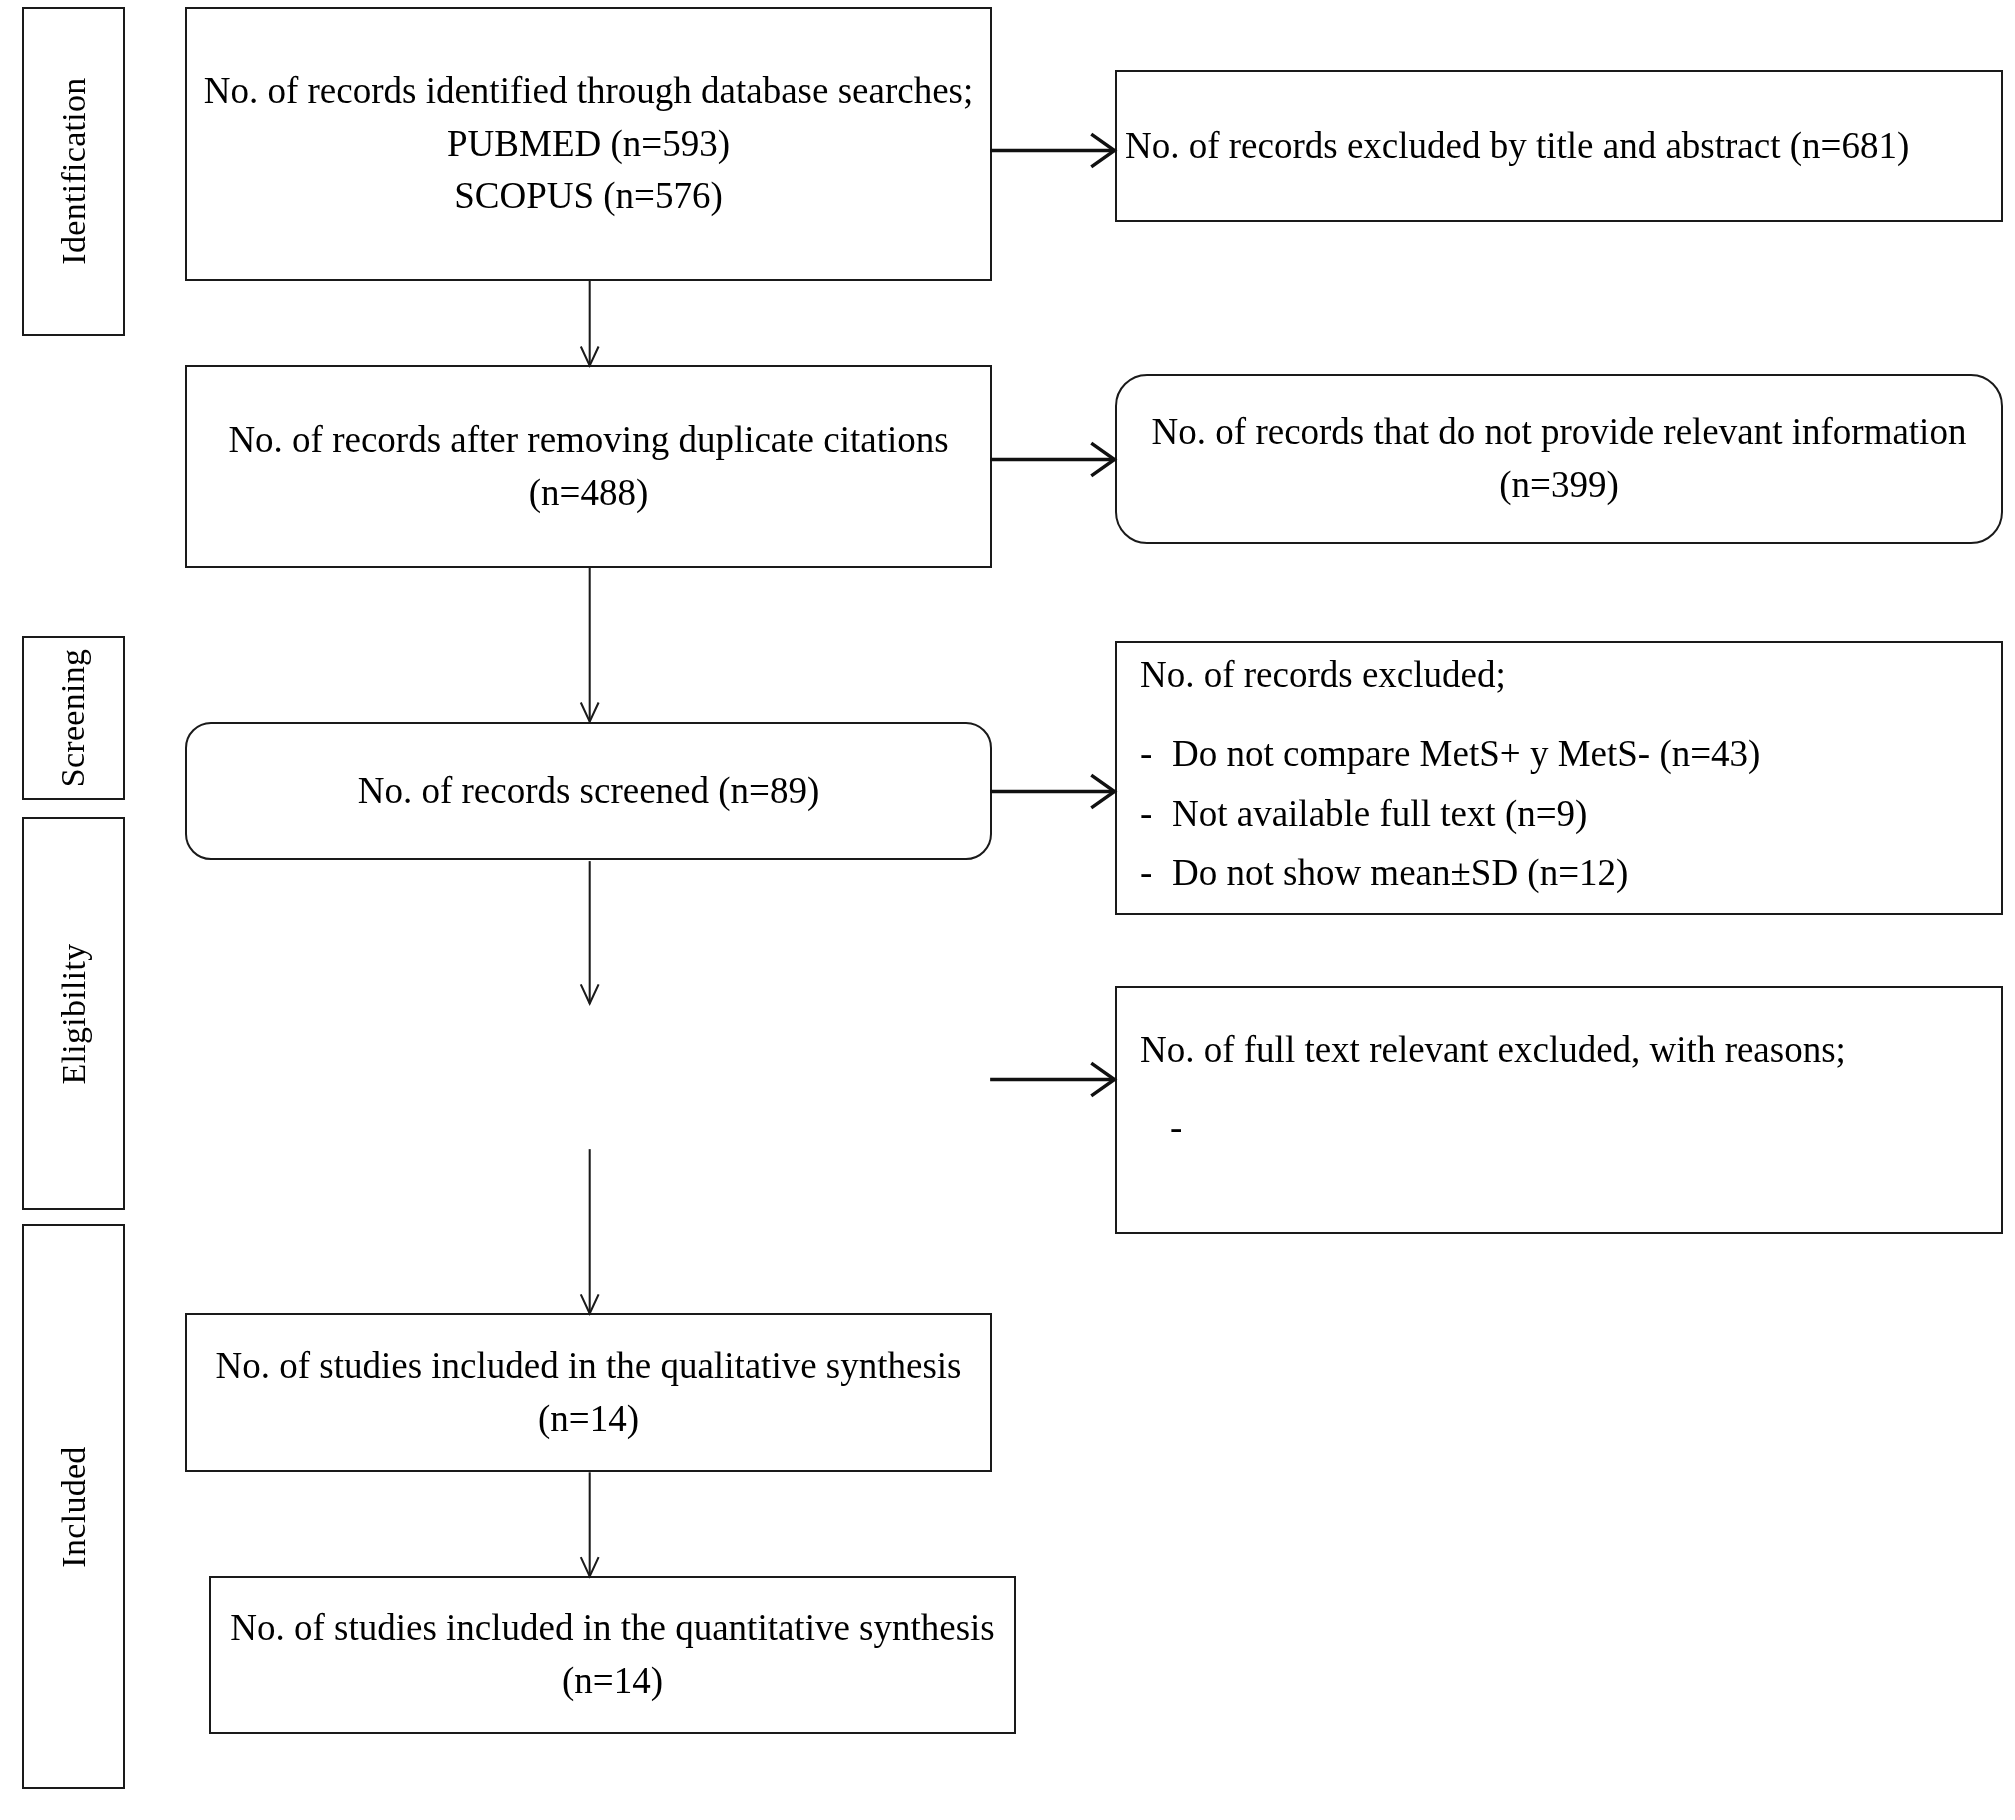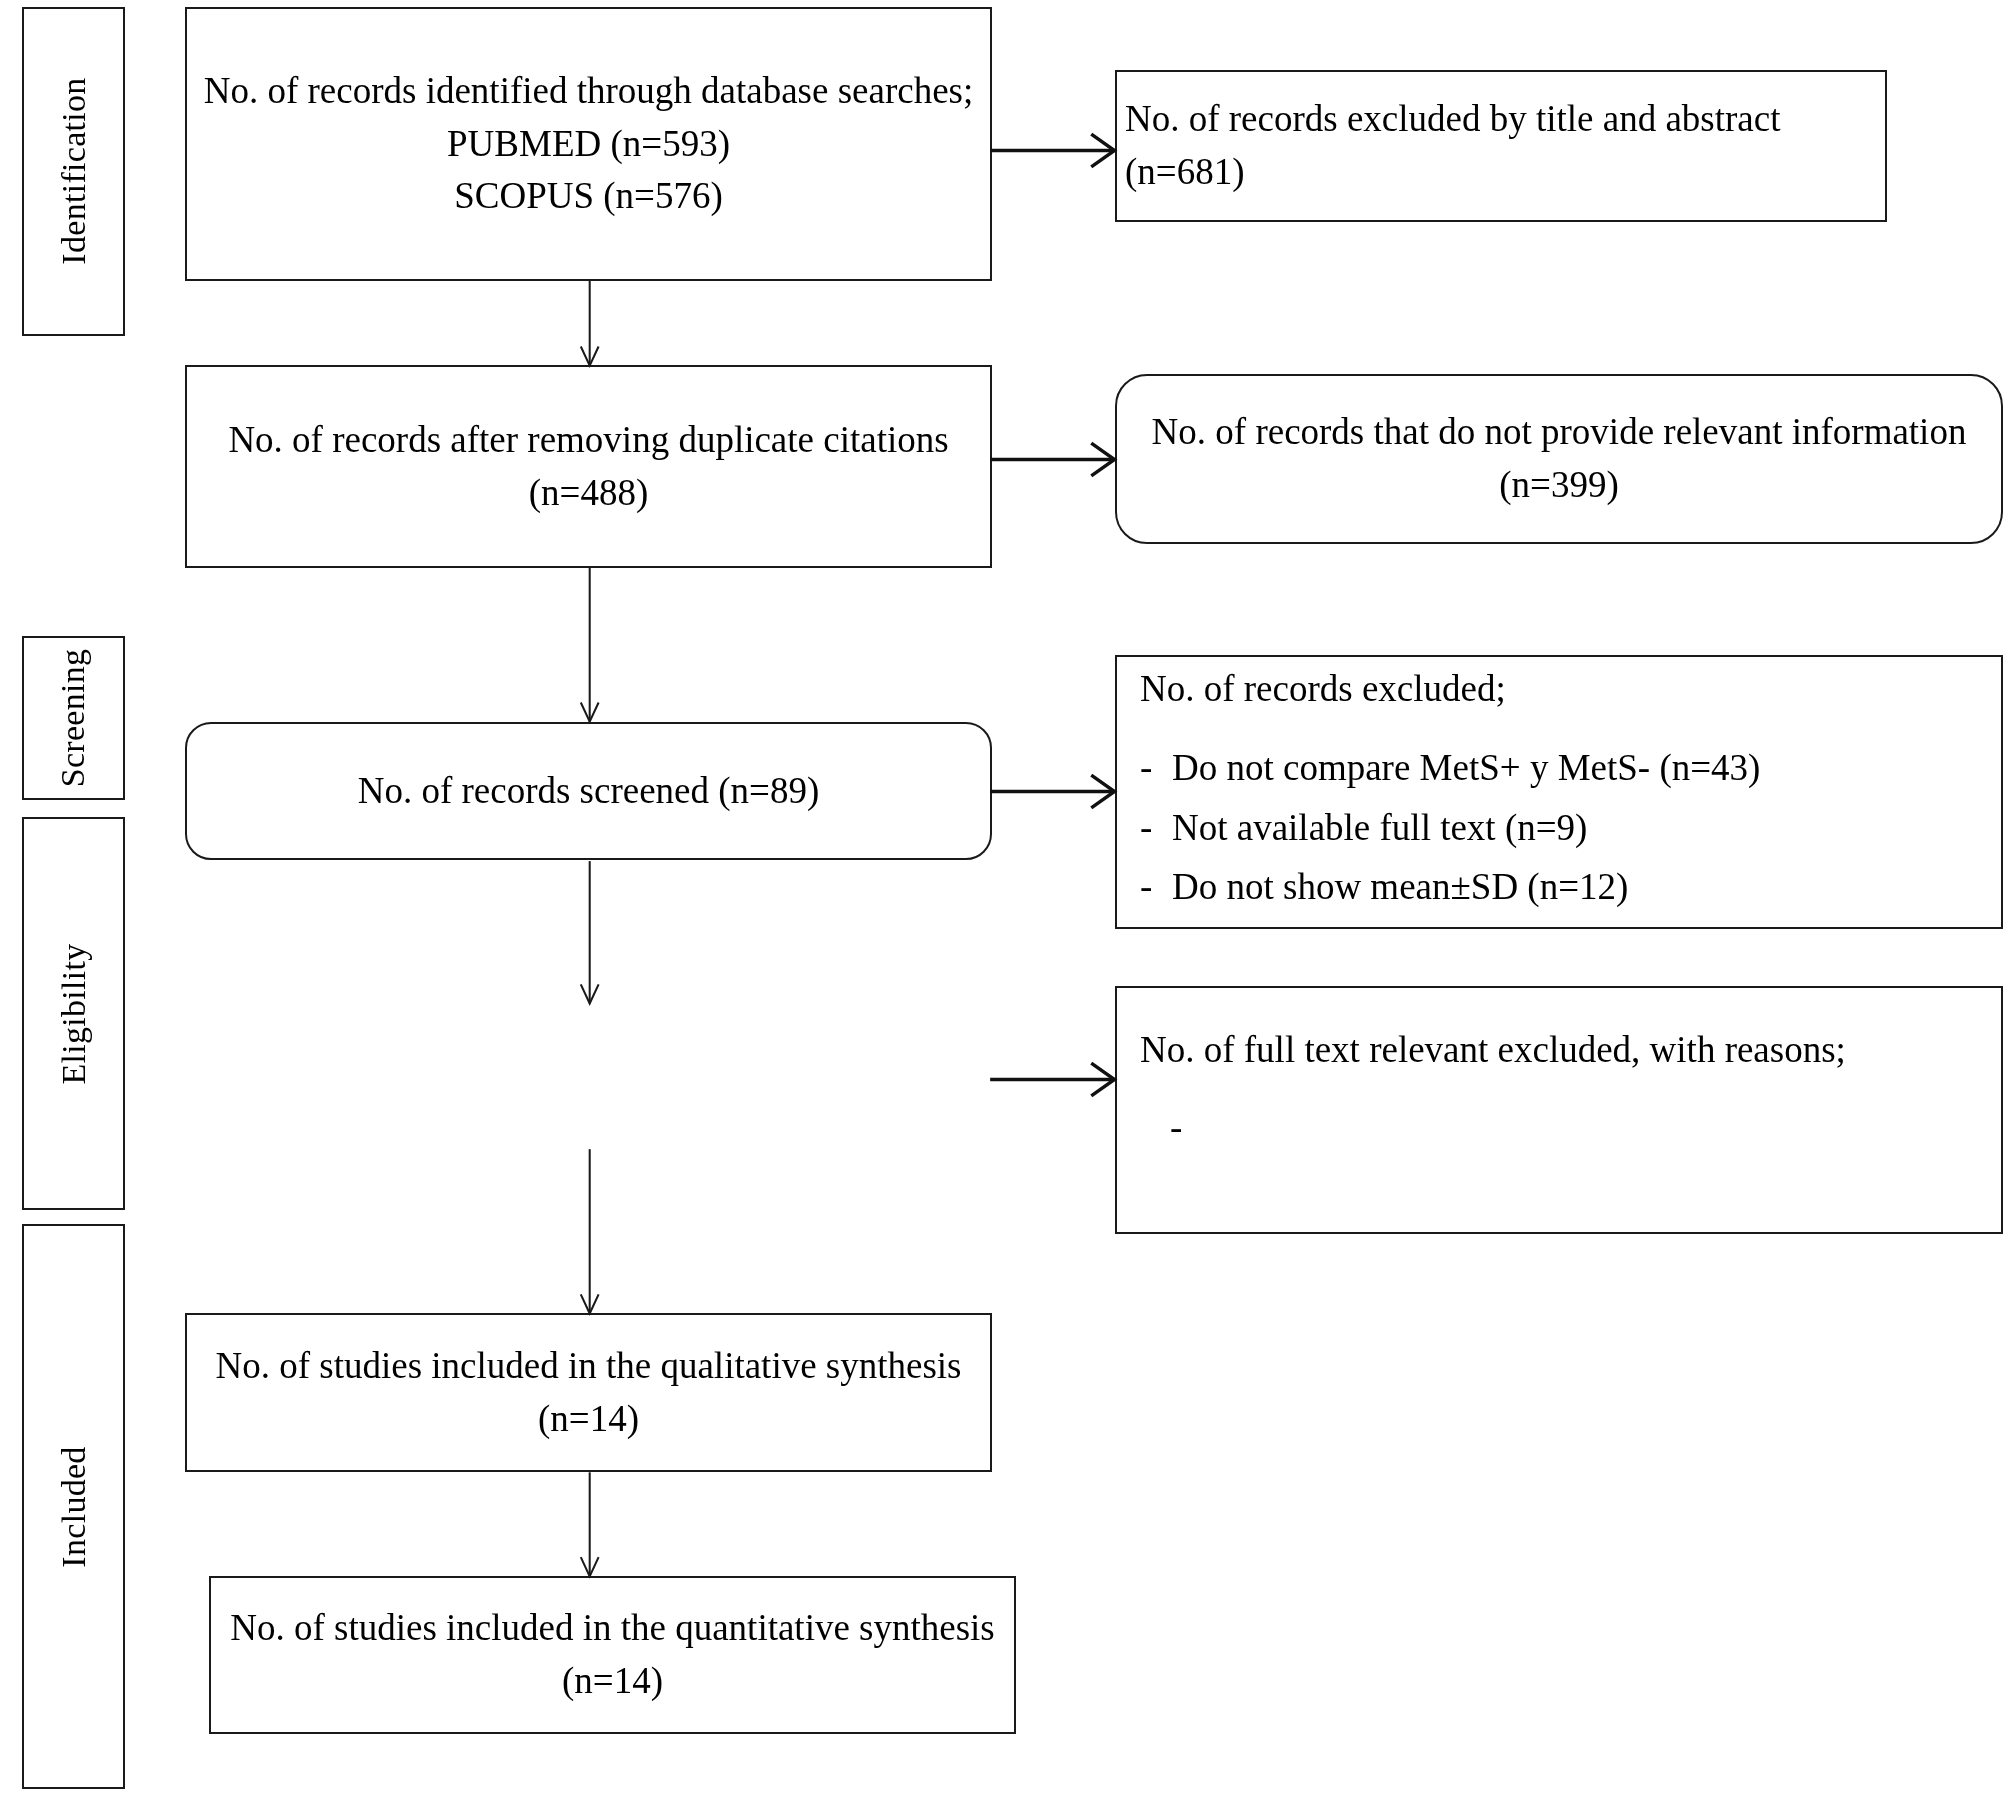--- a/index.html
+++ b/index.html
@@ -146,29 +146,29 @@
 
 
   <div class="box" style="left:185px; top:1313px; width:807px; height:159px;">
     <span class="txt">No. of studies included in the qualitative synthesis (n=14)</span>
   </div>
 
   <div class="box" style="left:185px; top:1576px; width:807px; height:158px;margin-left:24px;">
     <span class="txt">No. of studies included in the quantitative synthesis (n=14)</span>
   </div>
 
-  <div class="box left-text" style="left:1115px; top:70px; width:772px; height:152px;">
+  <div class="box left-text" style="left:1115px; top:70px; width:888px; height:152px;">
     <span class="txt">No. of records excluded by title and abstract (n=681)</span>
   </div>
 
   <div class="box" style="left:1115px; top:374px; width:888px; height:170px;border-radius:32px;">
     <span class="txt">No. of records that do not provide relevant information (n=399)</span>
   </div>
 
-  <div class="listbox" style="left:1115px; top:655px; width:888px; height:274px;">
+  <div class="listbox" style="left:1115px; top:641px; width:888px; height:274px;">
     <div class="head">No. of records excluded;</div>
     <ul>
       <li>
         <span class="dash">-</span>
         <span>Do not compare MetS+ y MetS- (n=43)</span>
       </li>
       <li>
         <span class="dash">-</span>
         <span>Not available full text (n=9)</span>
       </li>

